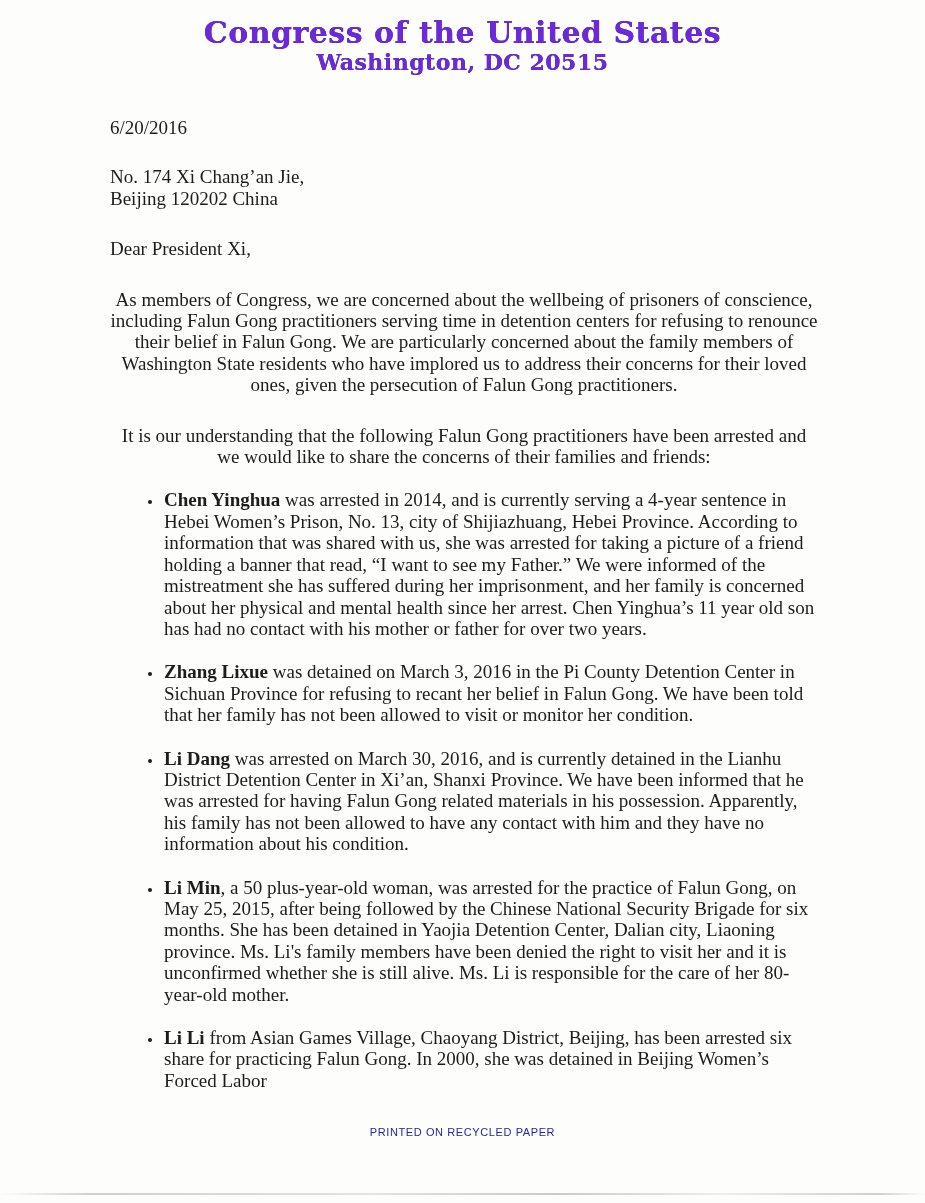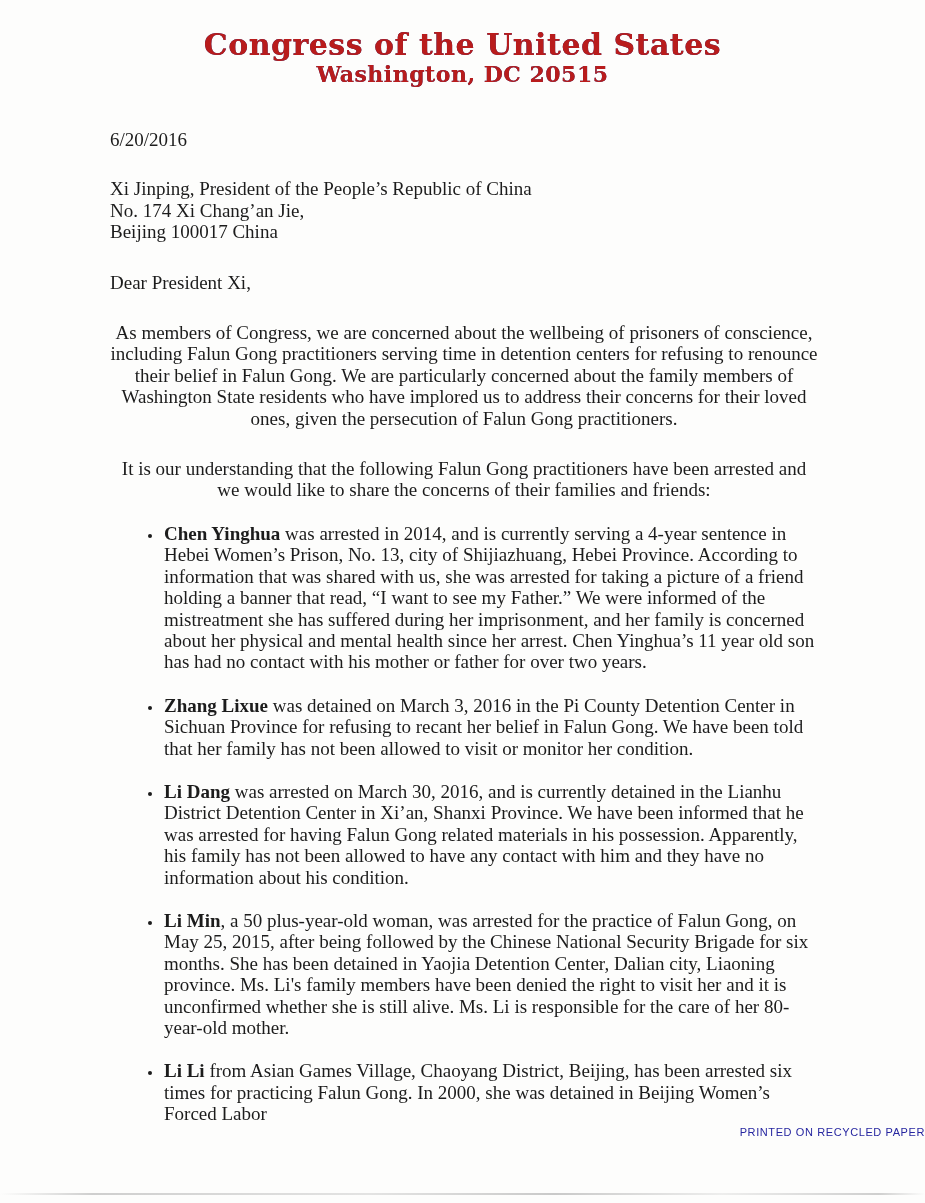--- a/index.html
+++ b/index.html
@@ -11,23 +11,23 @@
     position: relative;
     width: 925px;
     height: 1203px;
     background: #fdfdfc;
     overflow: hidden;
     font-family: "Liberation Serif", serif;
     color: #1c1c1c;
   }
   
   .letterhead {
-    padding-top: 28px;
+    padding-top: 16px;
     text-align: center;
-    color: #b91c1c;
+    color: #6d28d9;
   }
   .letterhead-line1 {
     font-family: "DejaVu Serif", serif;
     font-weight: bold;
     font-size: 30px;
     line-height: 34px;
     letter-spacing: 0.5px;
     text-shadow: 0 0 0.6px #1e2d7d;
   }
   .letterhead-line2 {
@@ -71,21 +71,21 @@
   }
   .bold-name {
     font-weight: bold;
   }
   
   .footer {
     position: absolute;
     top: 1126px;
     left: 0;
     width: 100%;
-    text-align: right;
+    text-align: center;
     font-family: "Liberation Sans", sans-serif;
     font-size: 11px;
     letter-spacing: 0.6px;
     color: #2626a0;
   }
   
   .scan-edge {
     position: absolute;
     left: 0;
     top: 1193px;
@@ -109,37 +109,36 @@
   <div class="letterhead">
     <div class="letterhead-line1">Congress of the United States</div>
     <div class="letterhead-line2">Washington, DC 20515</div>
   </div>
 
   <div class="letter-body">
 
     <div class="date-line">6/20/2016</div>
 
     <div class="recipient-block">
-      <div>Xi Jinping, President of the People’s Republic of China</div>
       <div>No. 174 Xi Chang’an Jie,</div>
-      <div>Beijing 100017 China</div>
+      <div>Beijing 120202 China</div>
     </div>
 
     <div class="salutation">Dear President Xi,</div>
 
     <div class="para">As members of Congress, we are concerned about the wellbeing of prisoners of conscience, including Falun Gong practitioners serving time in detention centers for refusing to renounce their belief in Falun Gong. We are particularly concerned about the family members of Washington State residents who have implored us to address their concerns for their loved ones, given the persecution of Falun Gong practitioners.</div>
 
     <div class="para">It is our understanding that the following Falun Gong practitioners have been arrested and we would like to share the concerns of their families and friends:</div>
 
     <ul class="bullet-list">
       <li><span class="bold-name">Chen Yinghua</span><span> was arrested in 2014, and is currently serving a 4-year sentence in Hebei Women’s Prison, No. 13, city of Shijiazhuang, Hebei Province. According to information that was shared with us, she was arrested for taking a picture of a friend holding a banner that read, “I want to see my Father.” We were informed of the mistreatment she has suffered during her imprisonment, and her family is concerned about her physical and mental health since her arrest. Chen Yinghua’s 11 year old son has had no contact with his mother or father for over two years.</span></li>
       <li><span class="bold-name">Zhang Lixue</span><span> was detained on March 3, 2016 in the Pi County Detention Center in Sichuan Province for refusing to recant her belief in Falun Gong. We have been told that her family has not been allowed to visit or monitor her condition.</span></li>
       <li><span class="bold-name">Li Dang</span><span> was arrested on March 30, 2016, and is currently detained in the Lianhu District Detention Center in Xi’an, Shanxi Province. We have been informed that he was arrested for having Falun Gong related materials in his possession. Apparently, his family has not been allowed to have any contact with him and they have no information about his condition.</span></li>
       <li><span class="bold-name">Li Min</span><span>, a 50 plus-year-old woman, was arrested for the practice of Falun Gong, on May 25, 2015, after being followed by the Chinese National Security Brigade for six months. She has been detained in Yaojia Detention Center, Dalian city, Liaoning province. Ms. Li's family members have been denied the right to visit her and it is unconfirmed whether she is still alive. Ms. Li is responsible for the care of her 80-year-old mother.</span></li>
-      <li><span class="bold-name">Li Li</span><span> from Asian Games Village, Chaoyang District, Beijing, has been arrested six times for practicing Falun Gong. In 2000, she was detained in Beijing Women’s Forced Labor</span></li>
+      <li><span class="bold-name">Li Li</span><span> from Asian Games Village, Chaoyang District, Beijing, has been arrested six share for practicing Falun Gong. In 2000, she was detained in Beijing Women’s Forced Labor</span></li>
     </ul>
 
   </div>
 
   <div class="footer">PRINTED ON RECYCLED PAPER</div>
 
   <div class="scan-edge"></div>
 
 </div>
 

